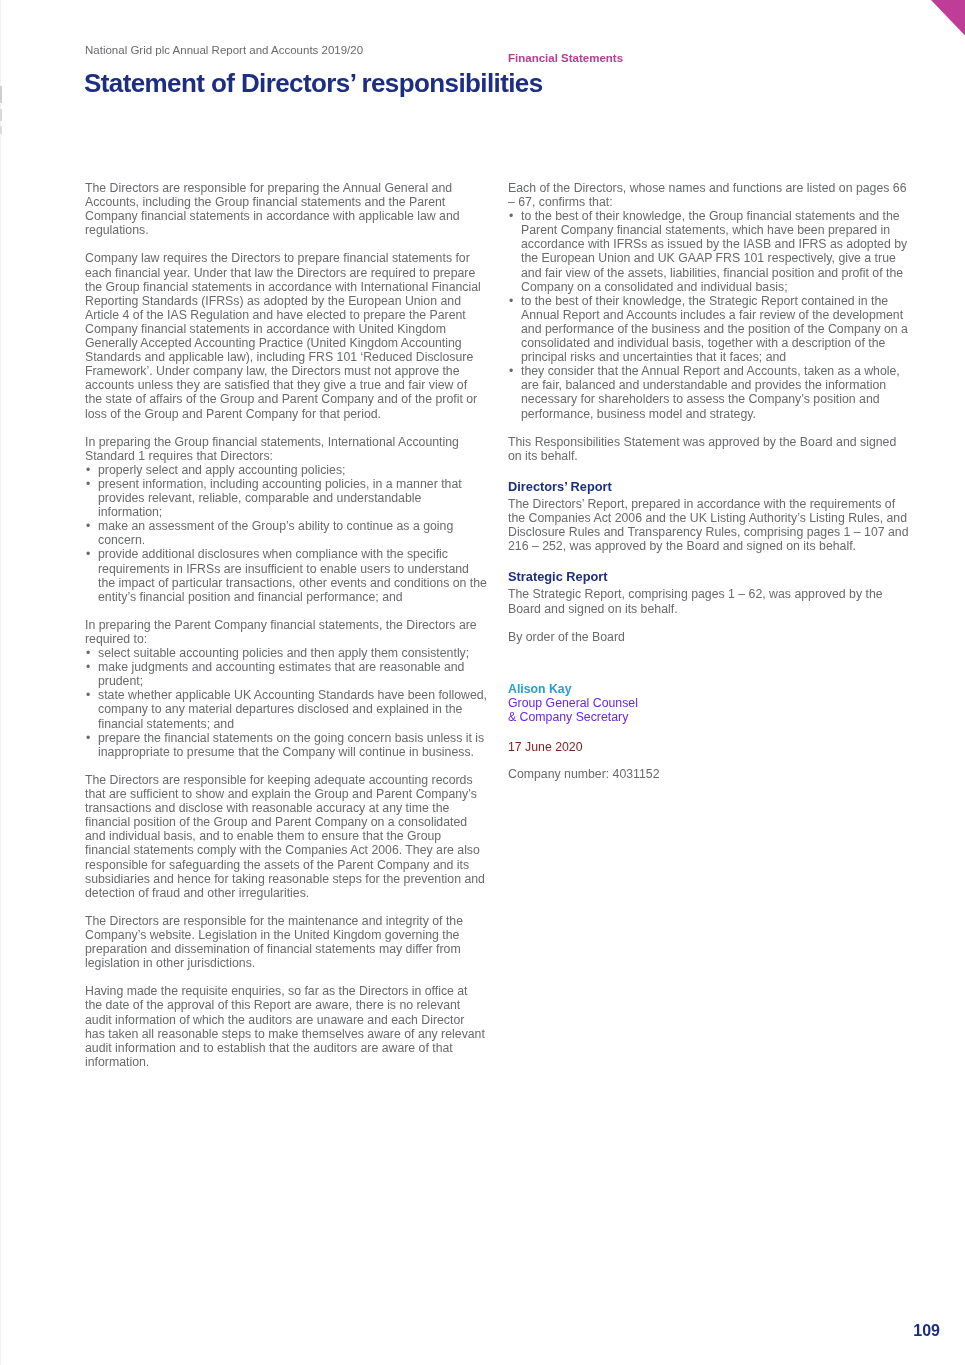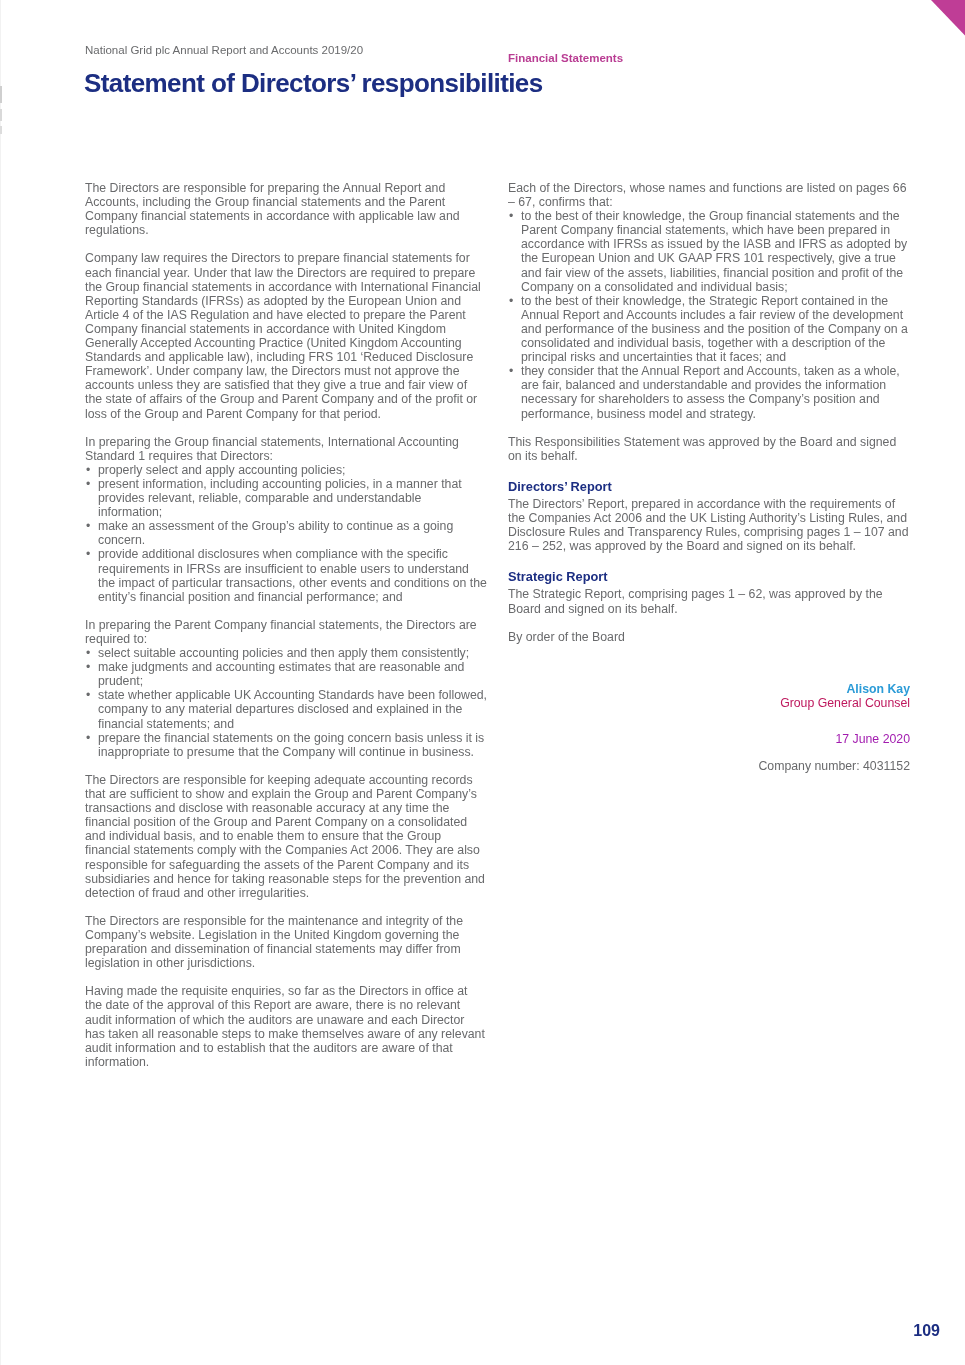--- a/index.html
+++ b/index.html
@@ -42,24 +42,24 @@
   .col p.intro { margin-bottom:0; }
   .col ul { list-style:none; margin:0 0 14.1px 0; padding:0; }
   .col li { position:relative; padding-left:13px; }
   .col li::before { content:"\2022"; position:absolute; left:1px; top:0; }
 
   .subheading {
     margin:17px 0 3px 0; font-size:12.8px; font-weight:bold; color:#1c2e82;
     line-height:14.1px;
   }
   .by-order { margin-bottom:0 !important; }
-  .signature { margin-top:38px; line-height:14.1px;text-align:right; }
+  .signature { margin-top:38px; line-height:14.1px; }
   .sig-name { font-weight:bold; color:#2b9bd7; }
-  .sig-role { color:#be185d; }
-  .sig-date { margin-top:22px; color:#a21caf; }
+  .sig-role { color:#6d28d9; }
+  .sig-date { margin-top:16px; color:#7f1d1d; }
   .company-number { margin-top:13px; color:#696a6c; }
 
   .page-number {
     position:absolute; top:1322px; right:57px;
     font-size:16px; font-weight:bold; color:#1c2e82;
   }
 </style>
 </head>
 <body>
 
@@ -70,21 +70,21 @@
   <div class="edge-tick tick1"></div>
   <div class="edge-tick tick2"></div>
   <div class="edge-tick tick3"></div>
 
   <div class="header-left">National Grid plc Annual Report and Accounts 2019/20</div>
   <div class="header-right">Financial Statements</div>
 
   <h1 class="page-title" style="margin:0;">Statement of Directors’ responsibilities</h1>
 
   <div class="col col-left">
-    <p>The Directors are responsible for preparing the Annual Report and Accounts, including the Group financial statements and the Parent Company financial statements in accordance with applicable law and regulations.</p>
+    <p>The Directors are responsible for preparing the Annual General and Accounts, including the Group financial statements and the Parent Company financial statements in accordance with applicable law and regulations.</p>
     <p>Company law requires the Directors to prepare financial statements for each financial year. Under that law the Directors are required to prepare the Group financial statements in accordance with International Financial Reporting Standards (IFRSs) as adopted by the European Union and Article 4 of the IAS Regulation and have elected to prepare the Parent Company financial statements in accordance with United Kingdom Generally Accepted Accounting Practice (United Kingdom Accounting Standards and applicable law), including FRS 101 ‘Reduced Disclosure Framework’. Under company law, the Directors must not approve the accounts unless they are satisfied that they give a true and fair view of the state of affairs of the Group and Parent Company and of the profit or loss of the Group and Parent Company for that period.</p>
     <p class="intro">In preparing the Group financial statements, International Accounting Standard 1 requires that Directors:</p>
     <ul>
       <li>properly select and apply accounting policies;</li>
       <li>present information, including accounting policies, in a manner that provides relevant, reliable, comparable and understandable information;</li>
       <li>make an assessment of the Group’s ability to continue as a going concern.</li>
       <li>provide additional disclosures when compliance with the specific requirements in IFRSs are insufficient to enable users to understand the impact of particular transactions, other events and conditions on the entity’s financial position and financial performance; and</li>
     </ul>
     <p class="intro">In preparing the Parent Company financial statements, the Directors are required to:</p>
     <ul>
@@ -111,20 +111,21 @@
     <p>The Directors’ Report, prepared in accordance with the requirements of the Companies Act 2006 and the UK Listing Authority’s Listing Rules, and Disclosure Rules and Transparency Rules, comprising pages 1 – 107 and 216 – 252, was approved by the Board and signed on its behalf.</p>
 
     <h3 class="subheading">Strategic Report</h3>
     <p>The Strategic Report, comprising pages 1 – 62, was approved by the Board and signed on its behalf.</p>
 
     <p class="by-order">By order of the Board</p>
 
     <div class="signature">
       <div class="sig-name">Alison Kay</div>
       <div class="sig-role">Group General Counsel</div>
+      <div class="sig-role">&amp; Company Secretary</div>
       <div class="sig-date">17 June 2020</div>
       <div class="company-number">Company number: 4031152</div>
     </div>
   </div>
 
   <div class="page-number">109</div>
 
 </div>
 
 </body></html>

